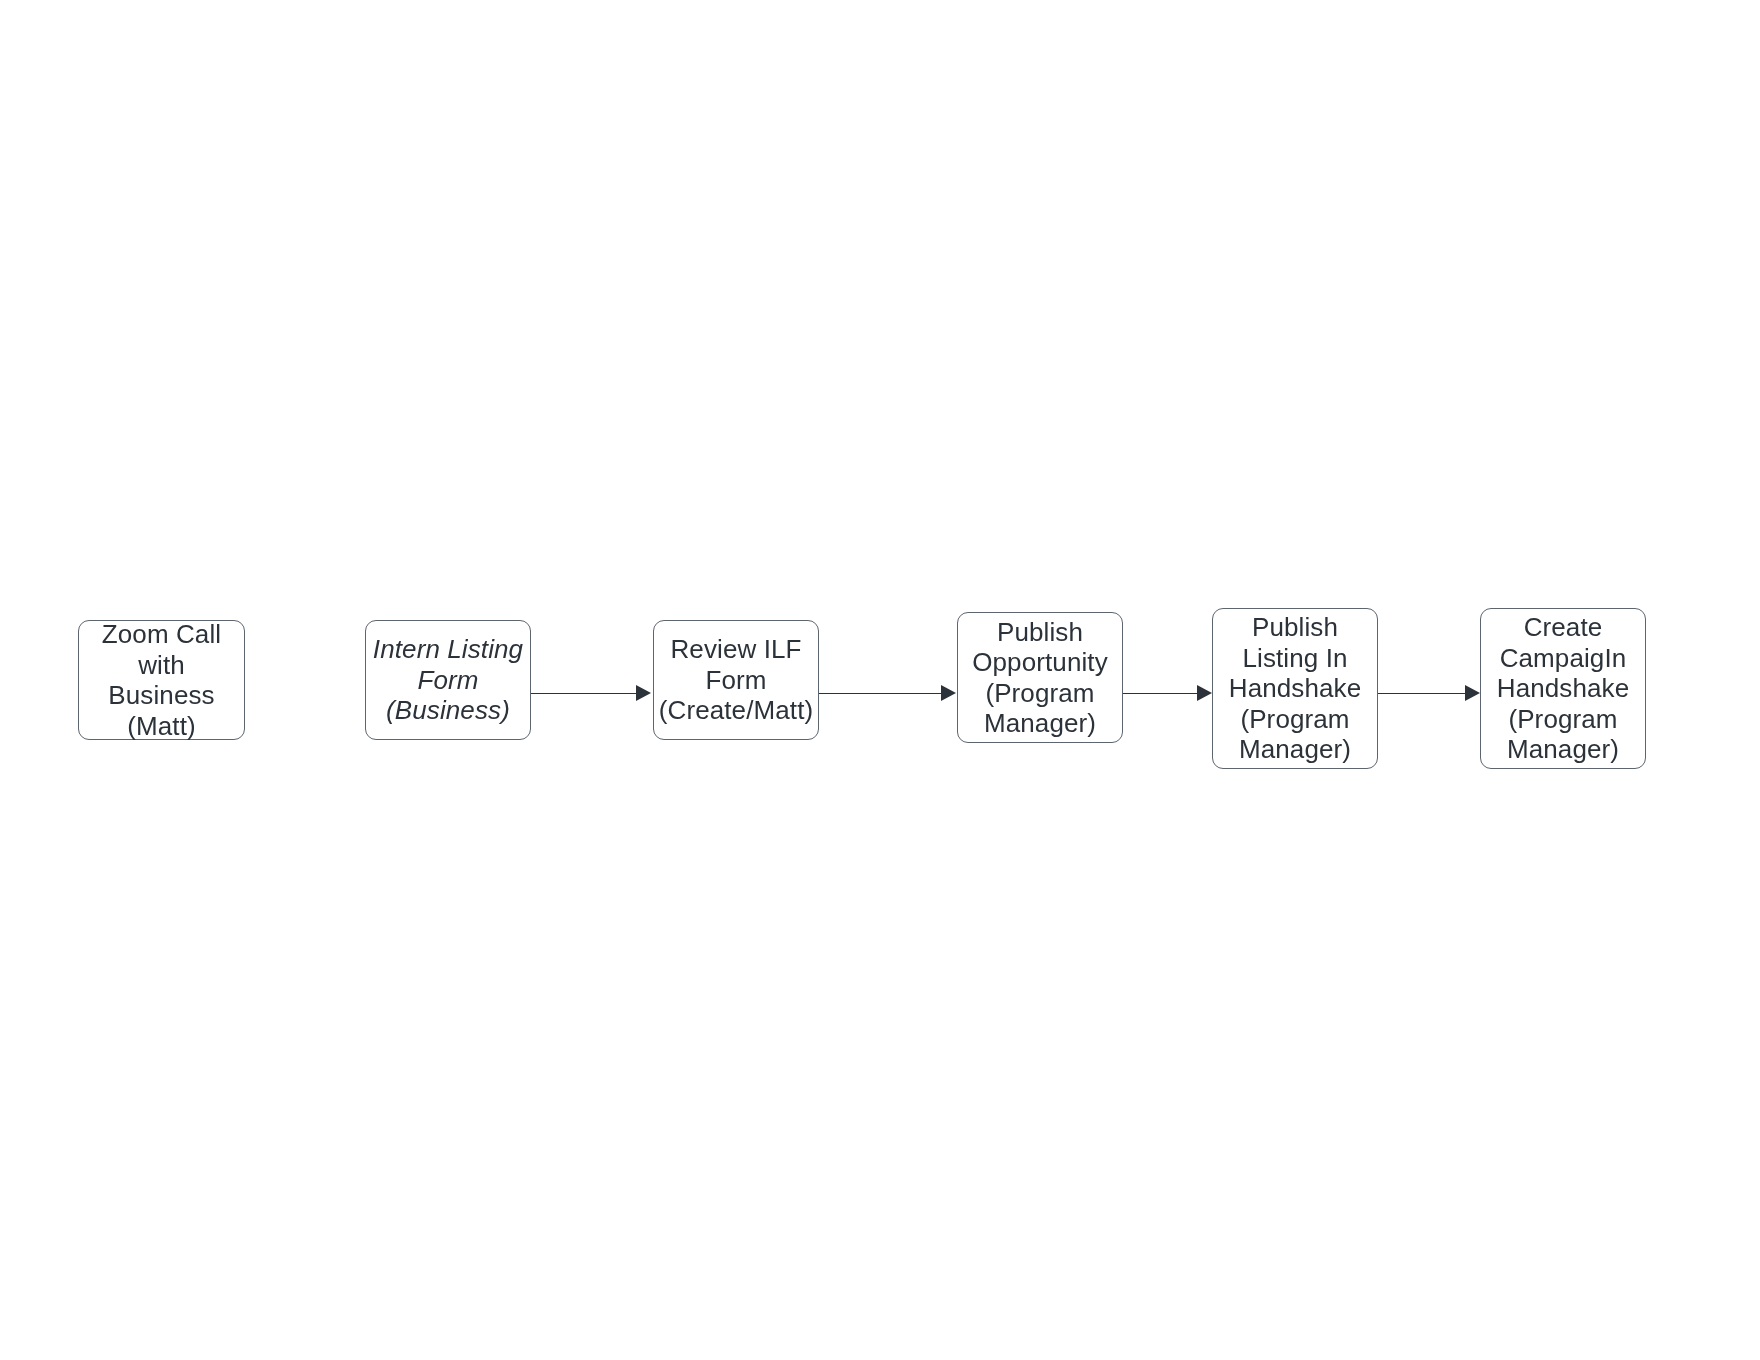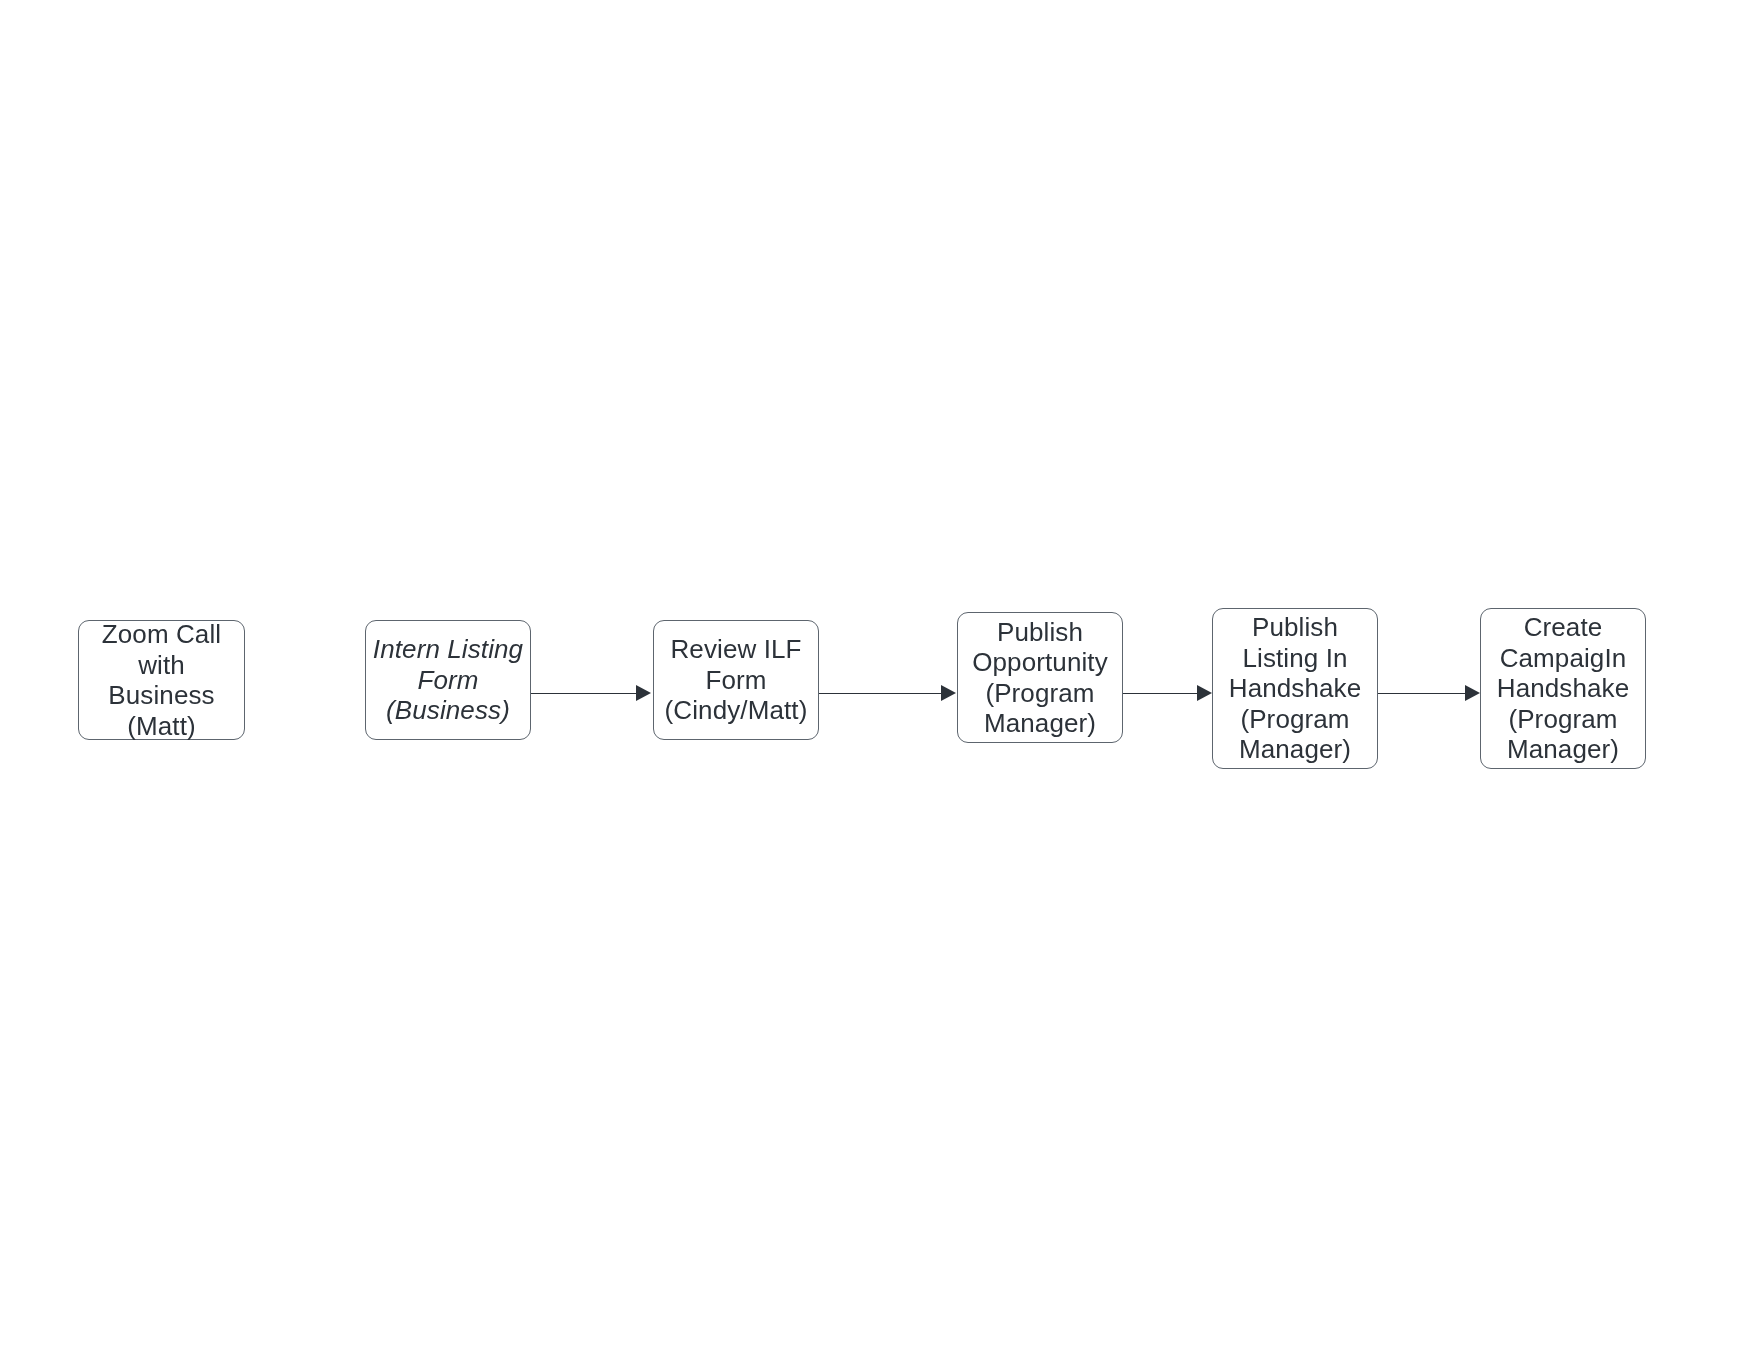--- a/index.html
+++ b/index.html
@@ -67,21 +67,21 @@
 
   <div class="node" style="left:365px; top:620px; width:166px; height:120px;font-style:italic;">
     <span class="node-label">Intern Listing
 Form
 (Business)</span>
   </div>
 
   <div class="node" style="left:653px; top:620px; width:166px; height:120px;">
     <span class="node-label">Review ILF
 Form
-(Cindy/Matt)</span>
+(Create/Matt)</span>
   </div>
 
   <div class="node" style="left:957px; top:612px; width:166px; height:131px;">
     <span class="node-label">Publish
 Opportunity
 (Program
 Manager)</span>
   </div>
 
   <div class="node" style="left:1212px; top:608px; width:166px; height:161px;">

